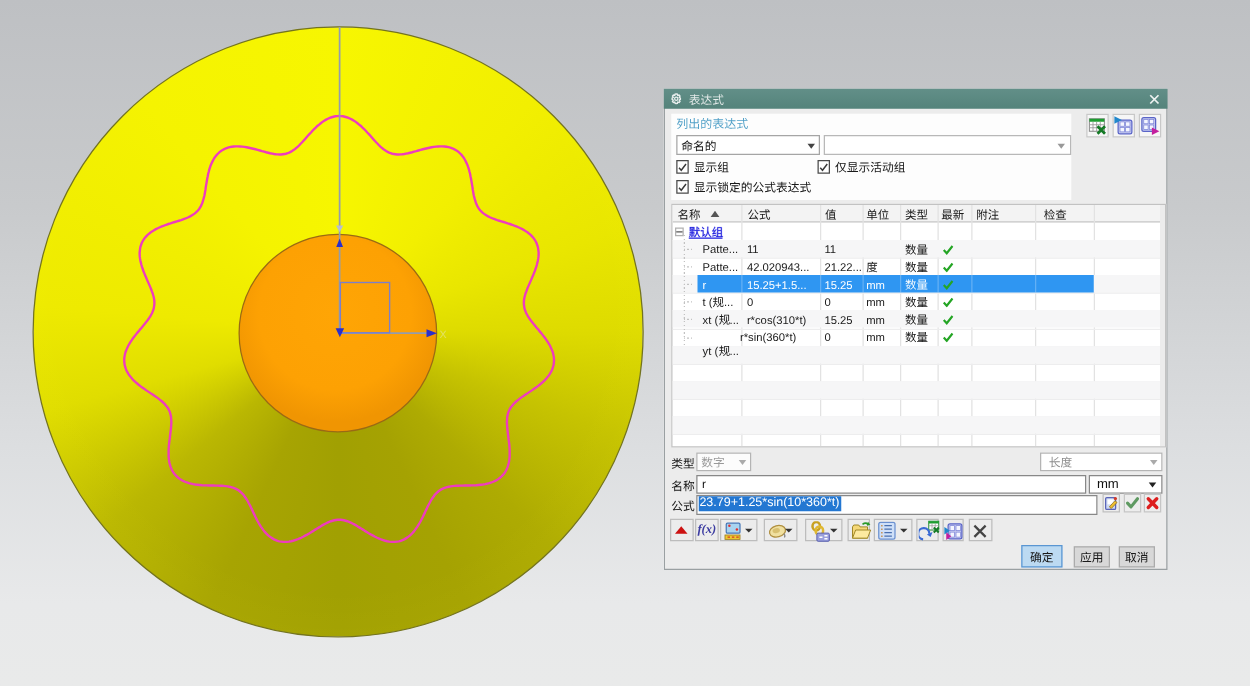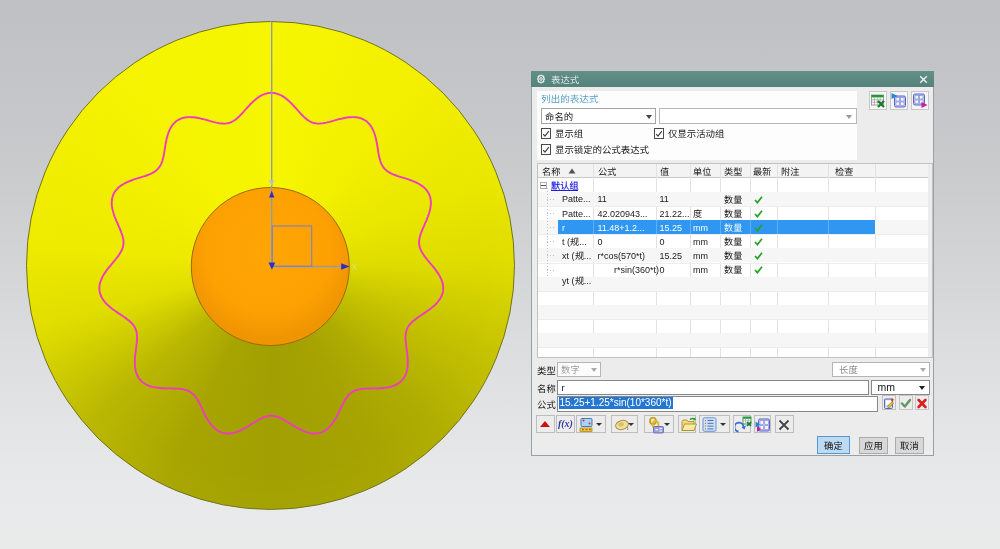--- a/index.html
+++ b/index.html
@@ -218,21 +218,21 @@
       </svg>
       <svg style="position:absolute;left:185.5px;top:45.3px;width:18.4px;height:9.2px;overflow:visible;" viewBox="0 -880 2000 1000" fill="#1a1a1a">
         <use href="#u6570" x="0"></use>
         <use href="#u91cf" x="1000"></use>
       </svg>
       <svg style="position:absolute;left:215.5px;top:46.20px" width="9" height="8" viewBox="0 0 9 8">
         <path d="M1 4 L3.4 6.6 L8 0.8" fill="none" stroke="#24a524" stroke-width="1.7"></path>
       </svg>
       <div style="position:absolute;left:8.6px;top:63.85px;width:8px;height:1px;background:repeating-linear-gradient(90deg,#c2c2c2 0,#c2c2c2 1px,transparent 1px,transparent 3px)"></div>
       <span style="position:absolute;left:24px;top:59.05px;font-size:9px;color:#fff">r</span>
-      <span style="position:absolute;left:59.5px;top:59.05px;font-size:9px;color:#fff">11.48+1.2...</span>
+      <span style="position:absolute;left:59.5px;top:59.05px;font-size:9px;color:#fff">15.25+1.5...</span>
       <span style="position:absolute;left:121.5px;top:59.05px;font-size:9px;color:#fff">15.25</span>
       <span style="position:absolute;left:155px;top:59.05px;font-size:9px;color:#fff">mm</span>
       <svg style="position:absolute;left:185.5px;top:59.4px;width:18.4px;height:9.2px;overflow:visible;" viewBox="0 -880 2000 1000" fill="#fff">
         <use href="#u6570" x="0"></use>
         <use href="#u91cf" x="1000"></use>
       </svg>
       <svg style="position:absolute;left:215.5px;top:60.25px" width="9" height="8" viewBox="0 0 9 8">
         <path d="M1 4 L3.4 6.6 L8 0.8" fill="none" stroke="#24a524" stroke-width="1.7"></path>
       </svg>
       <div style="position:absolute;left:8.6px;top:77.90px;width:8px;height:1px;background:repeating-linear-gradient(90deg,#c2c2c2 0,#c2c2c2 1px,transparent 1px,transparent 3px)"></div>
@@ -246,35 +246,35 @@
         <use href="#u6570" x="0"></use>
         <use href="#u91cf" x="1000"></use>
       </svg>
       <svg style="position:absolute;left:215.5px;top:74.30px" width="9" height="8" viewBox="0 0 9 8">
         <path d="M1 4 L3.4 6.6 L8 0.8" fill="none" stroke="#24a524" stroke-width="1.7"></path>
       </svg>
       <div style="position:absolute;left:8.6px;top:91.95px;width:8px;height:1px;background:repeating-linear-gradient(90deg,#c2c2c2 0,#c2c2c2 1px,transparent 1px,transparent 3px)"></div>
       <span style="position:absolute;left:24px;top:87.15px;font-size:9px;color:#1a1a1a">xt (<svg style="display:inline-block;width:9.2px;height:9.2px;vertical-align:-1.1px;overflow:visible" viewBox="0 -880 1000 1000" fill="#1a1a1a">
           <use href="#u89c4" x="0"></use>
         </svg>...</span>
-      <span style="position:absolute;left:59.5px;top:87.15px;font-size:9px;color:#1a1a1a">r*cos(570*t)</span>
+      <span style="position:absolute;left:59.5px;top:87.15px;font-size:9px;color:#1a1a1a">r*cos(310*t)</span>
       <span style="position:absolute;left:121.5px;top:87.15px;font-size:9px;color:#1a1a1a">15.25</span>
       <span style="position:absolute;left:155px;top:87.15px;font-size:9px;color:#1a1a1a">mm</span>
       <svg style="position:absolute;left:185.5px;top:87.5px;width:18.4px;height:9.2px;overflow:visible;" viewBox="0 -880 2000 1000" fill="#1a1a1a">
         <use href="#u6570" x="0"></use>
         <use href="#u91cf" x="1000"></use>
       </svg>
       <svg style="position:absolute;left:215.5px;top:88.35px" width="9" height="8" viewBox="0 0 9 8">
         <path d="M1 4 L3.4 6.6 L8 0.8" fill="none" stroke="#24a524" stroke-width="1.7"></path>
       </svg>
       <div style="position:absolute;left:8.6px;top:106.00px;width:8px;height:1px;background:repeating-linear-gradient(90deg,#c2c2c2 0,#c2c2c2 1px,transparent 1px,transparent 3px)"></div>
       <span style="position:absolute;left:24px;top:112px;font-size:9px;color:#1a1a1a">yt (<svg style="display:inline-block;width:9.2px;height:9.2px;vertical-align:-1.1px;overflow:visible" viewBox="0 -880 1000 1000" fill="#1a1a1a">
           <use href="#u89c4" x="0"></use>
         </svg>...</span>
-      <span style="position:absolute;left:76px;top:101.20px;font-size:9px;color:#1a1a1a">r*sin(360*t)</span>
+      <span style="position:absolute;left:54px;top:101.20px;font-size:9px;color:#1a1a1a">r*sin(360*t)</span>
       <span style="position:absolute;left:121.5px;top:101.20px;font-size:9px;color:#1a1a1a">0</span>
       <span style="position:absolute;left:155px;top:101.20px;font-size:9px;color:#1a1a1a">mm</span>
       <svg style="position:absolute;left:185.5px;top:101.5px;width:18.4px;height:9.2px;overflow:visible;" viewBox="0 -880 2000 1000" fill="#1a1a1a">
         <use href="#u6570" x="0"></use>
         <use href="#u91cf" x="1000"></use>
       </svg>
       <svg style="position:absolute;left:215.5px;top:102.40px" width="9" height="8" viewBox="0 0 9 8">
         <path d="M1 4 L3.4 6.6 L8 0.8" fill="none" stroke="#24a524" stroke-width="1.7"></path>
       </svg>
     </div>
@@ -301,21 +301,21 @@
     <div style="position:absolute;left:26.5px;top:309px;width:312px;height:15px;background:#fff;border:1px solid #888;box-sizing:border-box"></div>
     <span style="position:absolute;left:31px;top:311px;font-size:9.5px;color:#111">r</span>
     <div style="position:absolute;left:340.5px;top:309px;width:59px;height:15px;background:#fff;border:1px solid #888;box-sizing:border-box"></div>
     <span style="position:absolute;left:347px;top:310.2px;font-size:10.5px;color:#111">mm</span>
     <div style="position:absolute;left:388px;top:314.5px;width:0;height:0;border:3.6px solid transparent;border-top:4.6px solid #222;border-bottom:none"></div>
     <svg style="position:absolute;left:6.5px;top:328.9px;width:18.8px;height:9.4px;overflow:visible;" viewBox="0 -880 2000 1000" fill="#1a1a1a">
       <use href="#u516c" x="0"></use>
       <use href="#u5f0f" x="1000"></use>
     </svg>
     <div style="position:absolute;left:26.5px;top:324.5px;width:321px;height:16px;background:#fff;border:1px solid #888;box-sizing:border-box"></div>
-    <span style="position:absolute;left:28px;top:326.3px;font-size:10px;color:#fff;background:#2377d2;padding:0 1px 1px 1px">15.25+1.25*sin(10*360*t)</span>
+    <span style="position:absolute;left:28px;top:326.3px;font-size:10px;color:#fff;background:#2377d2;padding:0 1px 1px 1px">23.79+1.25*sin(10*360*t)</span>
     <div style="position:absolute;left:351.5px;top:323.5px;width:14px;height:15px;background:#ededed;border:1px solid #c0c0c0;box-sizing:border-box"><svg width="12" height="13" viewBox="0 0 12 13">
         <rect x="1.5" y="2" width="8" height="9.5" rx="1" fill="#cdd8f2" stroke="#5a64b8" stroke-width="1"></rect>
         <rect x="3" y="3.5" width="5" height="4" fill="#fff"></rect>
         <circle cx="9.3" cy="2.8" r="1.3" fill="#d43a2a"></circle>
         <path d="M4.5 9.5 L9 4.5 L10.6 6 L6 10.8 Z" fill="#f0c030" stroke="#8a6a10" stroke-width="0.6"></path>
       </svg></div>
     <div style="position:absolute;left:368px;top:323.5px;width:14px;height:15px;background:#ededed;border:1px solid #c6c6c6;box-sizing:border-box"><svg width="12" height="13" viewBox="0 0 12 13">
         <path d="M2 6.5 L4.8 9.5 L10 3" fill="none" stroke="#5f9a62" stroke-width="2.5" stroke-linecap="round" stroke-linejoin="round"></path>
       </svg></div>
     <div style="position:absolute;left:384.5px;top:323.5px;width:14px;height:15px;background:#ededed;border:1px solid #c6c6c6;box-sizing:border-box"><svg width="12" height="13" viewBox="0 0 12 13">

